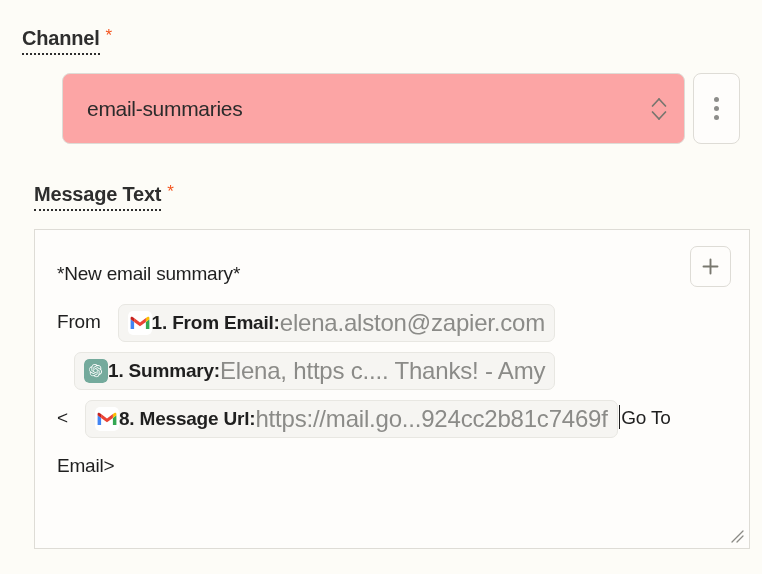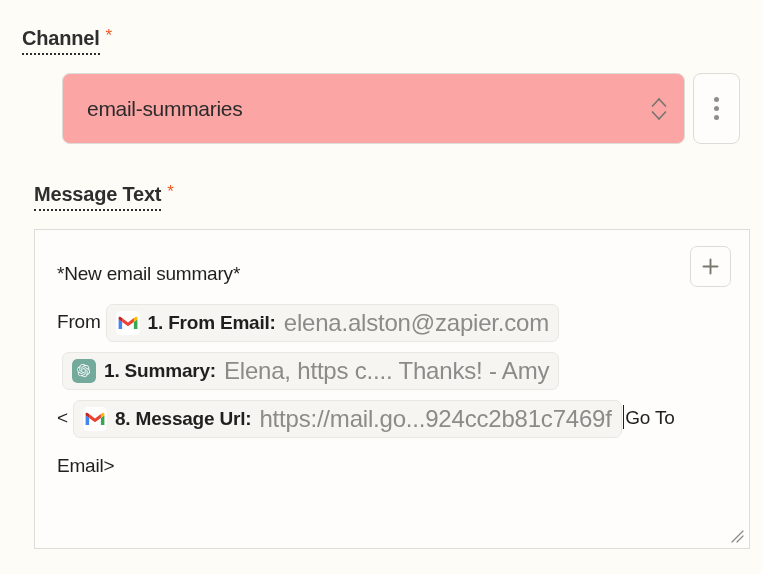--- a/index.html
+++ b/index.html
@@ -103,28 +103,28 @@
     color: #1f1f1f;
     letter-spacing: -0.2px;
     word-break: break-word;
   }
   .plain { white-space: pre-wrap; }
 
   
   .token {
     display: inline-flex;
     align-items: center;
-    gap: 8px;
     background: #f6f5f2;
     border: 1px solid #e8e7e2;
     border-radius: 7px;
     padding: 3px 9px;
     vertical-align: middle;
     line-height: 30px;
     max-width: 100%;
+    margin-left: 12px;
   }
   .token-icon { width: 24px; height: 24px; flex: 0 0 auto; display: block; border-radius: 5px; }
   .token-label { font-size: 19px; font-weight: 700; color: #1f1f1f; white-space: nowrap; }
   .token-value { font-size: 24px; color: #8b8b88; white-space: nowrap; }
 
   .caret {
     display: inline-block;
     width: 1.5px;
     height: 24px;
     background: #1f1f1f;

